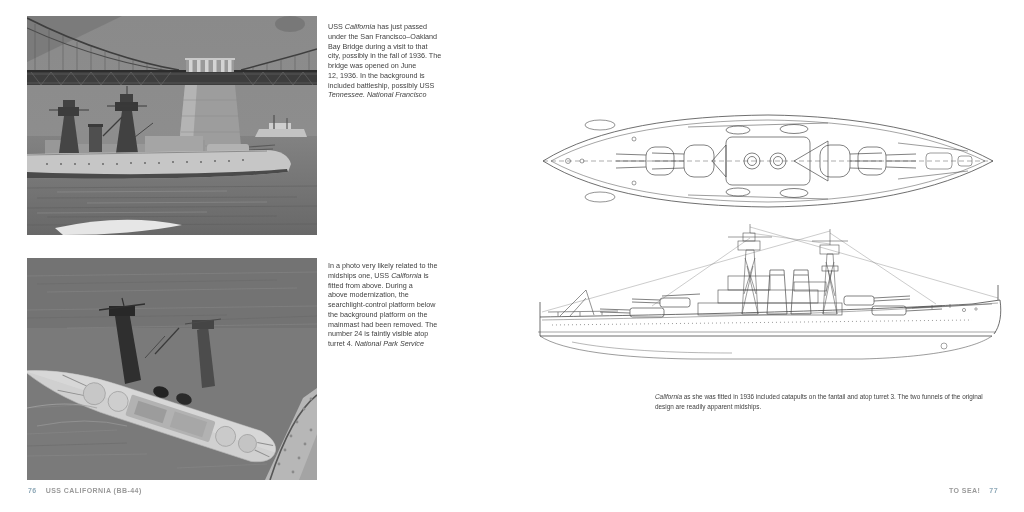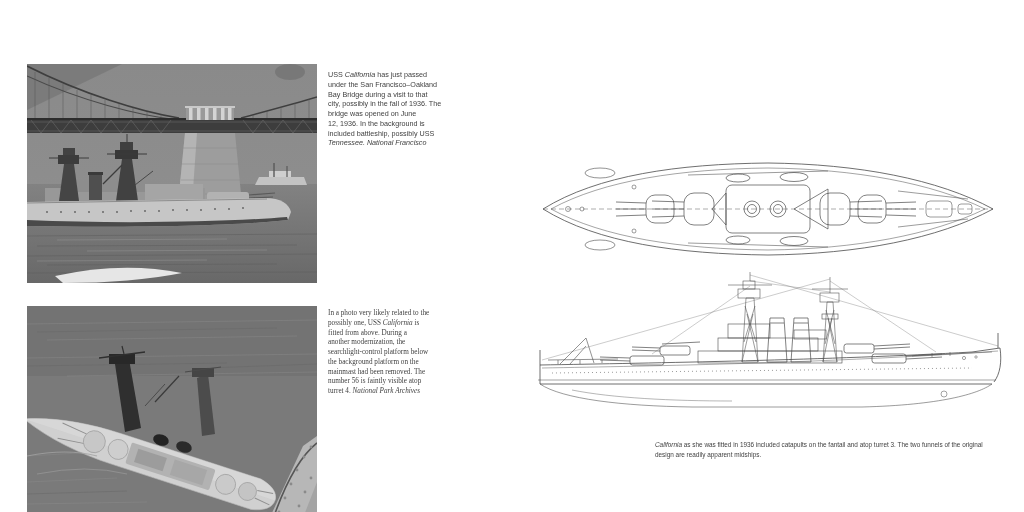--- a/index.html
+++ b/index.html
@@ -1,20 +1,20 @@
 <!DOCTYPE html>
 <html><head>
 <meta charset="utf-8">
 <style>
   html,body{margin:0;padding:0;}
   body{
     width:1024px;height:512px;position:relative;background:#ffffff;
     font-family:"Liberation Sans", sans-serif;overflow:hidden;
   }
-  .abs{position:absolute;margin-top:48px;}
+  .abs{position:absolute;}
   .photo{background:#888;overflow:hidden;}
   .photo svg{display:block;}
   .caption{
     font-size:7.2px;line-height:9.75px;color:#3f3f3f;
     letter-spacing:0;
   }
   .caption .it{font-style:italic;}
   .caption div{white-space:nowrap;}
   .r-caption{font-size:6.4px;line-height:9.5px;}
   .footer{
@@ -274,30 +274,30 @@
       <circle cx="277" cy="151" r="1.4"></circle>
         <circle cx="284" cy="141" r="1.4"></circle>
       <circle cx="266" cy="214" r="1.4"></circle>
         <circle cx="272" cy="200" r="1.4"></circle>
       <circle cx="278" cy="186" r="1.4"></circle>
         <circle cx="284" cy="172" r="1.4"></circle>
     </g>
   </svg>
 </div>
 
-<div class="abs caption" style="left:328px;top:261px;font-family:Liberation Serif, serif;">
+<div class="abs caption" style="left:328px;top:261px;">
     <div><span>In a photo very likely related to the</span></div>
-    <div><span>possibly one, USS </span><span class="it">California</span><span> is</span></div>
+    <div><span>midships one, USS </span><span class="it">California</span><span> is</span></div>
     <div><span>fitted from above. During a</span></div>
-    <div><span>another modernization, the</span></div>
+    <div><span>above modernization, the</span></div>
     <div><span>searchlight-control platform below</span></div>
     <div><span>the background platform on the</span></div>
     <div><span>mainmast had been removed. The</span></div>
-    <div><span>number 56 is faintly visible atop</span></div>
-    <div><span>turret 4. </span><span class="it">National Park Archives</span></div>
+    <div><span>number 24 is faintly visible atop</span></div>
+    <div><span>turret 4. </span><span class="it">National Park Service</span></div>
   </div>
 
 <div class="abs footer footer-left" style="left:28px;top:487px;">
   <span class="pagenum">76</span><span>USS CALIFORNIA (BB-44)</span>
 </div>
 
 <div class="abs drawing" style="left:538px;top:103px;width:460px;height:118px;" aria-label="Overhead plan line drawing of USS California as fitted in 1936">
   <svg width="460" height="118" viewBox="0 0 460 118">
     <g stroke="#4a4a4a" fill="none" stroke-width="0.8">
       <path d="M5,58 C60,24 140,13 230,12 C320,13 400,28 455,58 C400,88 320,103 230,104 C140,103 60,92 5,58 Z"></path>

